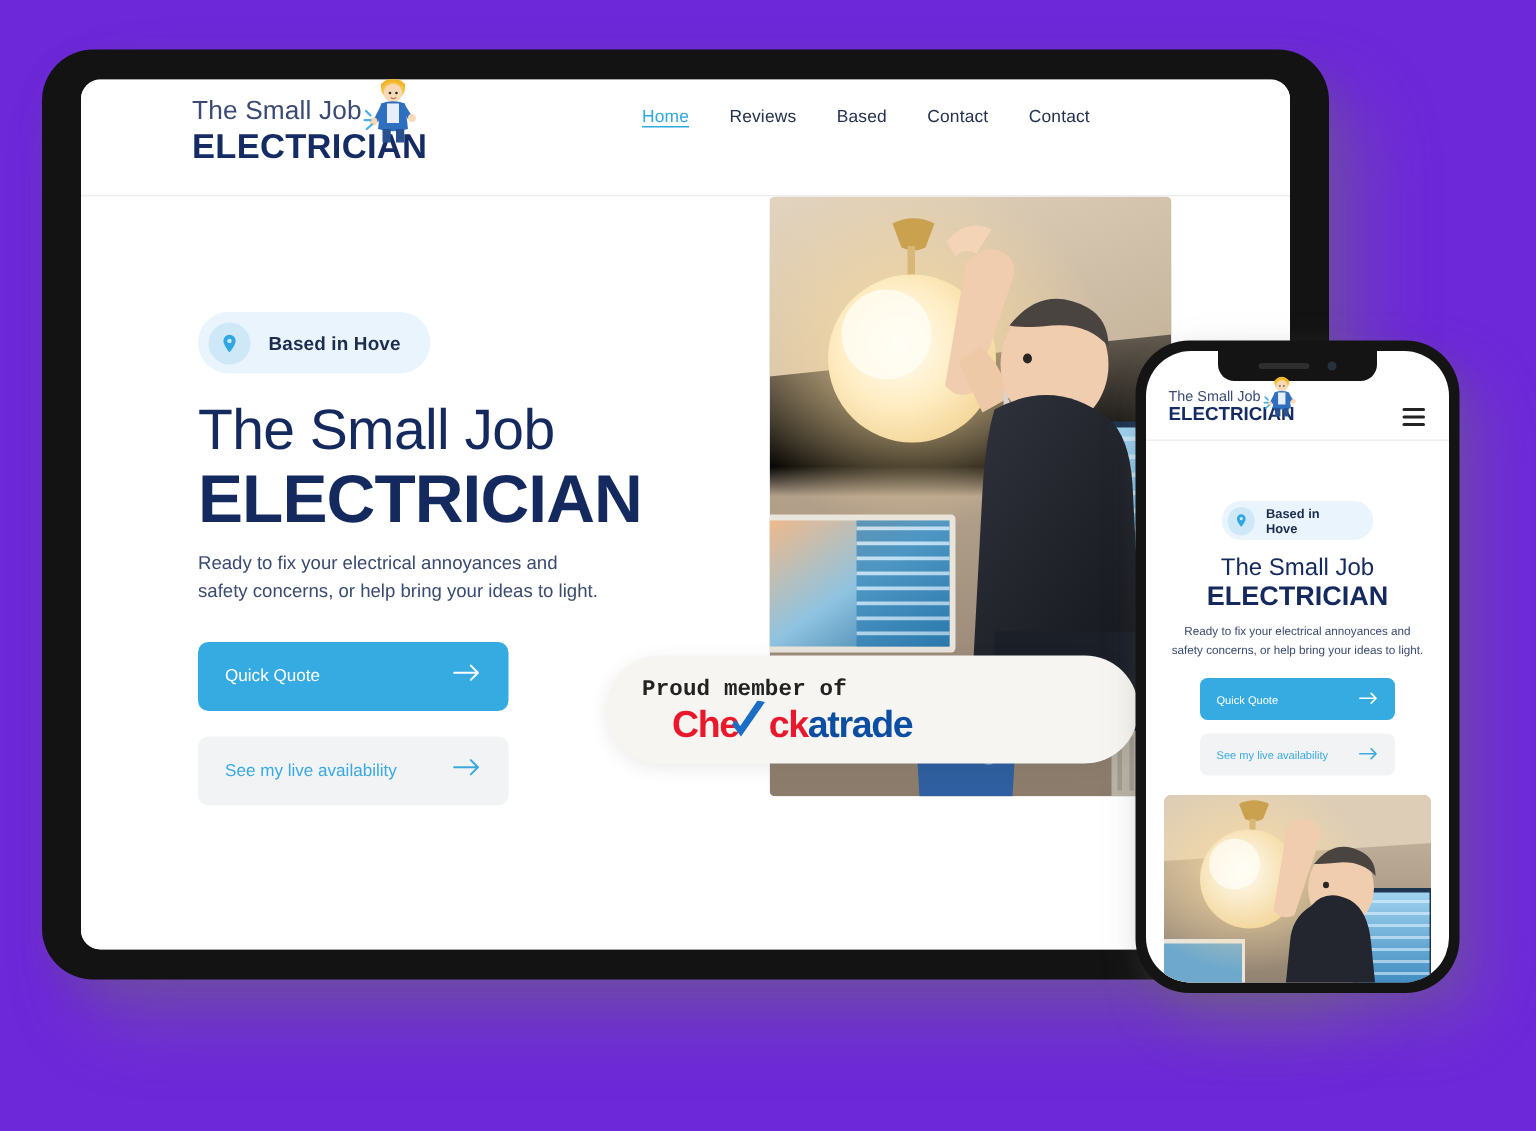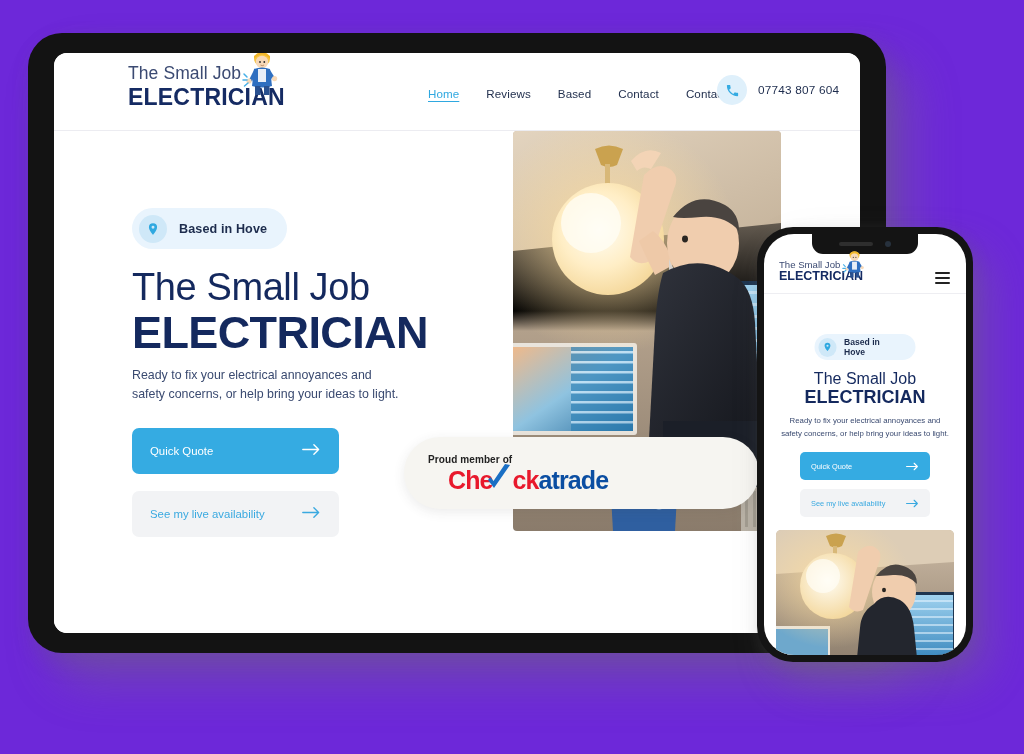--- a/index.html
+++ b/index.html
@@ -37,21 +37,21 @@
   .logo-line1 {
     font-size: 17.5px; color: #3b4a72; letter-spacing: .1px;
     line-height: 1;
   }
   .logo-line2 {
     font-size: 23px; font-weight: 700; color: #152b63;
     letter-spacing: .2px; line-height: 1.08; margin-top: 2px;
   }
   .logo-mascot { position: absolute; left: 112px; top: -18px; width: 44px; height: 50px; }
 
-  .nav { position: absolute; left: 374px; top: 34px; display: flex; gap: 27px; align-items: center; }
+  .nav { position: absolute; left: 374px; top: 18px; display: flex; gap: 27px; align-items: center; }
   .nav a {
     font-size: 11.6px; color: #23314f; text-decoration: none; letter-spacing: .1px;
   }
   .nav a.active { color: #2fa8e0; text-decoration: underline; text-underline-offset: 3px; }
 
   .phone-block { position: absolute; left: 663px; top: 22px; display: flex; align-items: center; gap: 11px; }
   .phone-circle {
     width: 30px; height: 30px; border-radius: 50%;
     background: #dff0fb; display: flex; align-items: center; justify-content: center;
   }
@@ -100,21 +100,21 @@
 
   
   .ct-pill {
     position: absolute; left: 350px; top: 306px;
     width: 355px; height: 72px;
     background: #f6f5f1; border-radius: 36px;
     box-shadow: 0 3px 12px rgba(60,60,60,.10);
     display: flex; align-items: center;
   }
   .ct-left { width: 192px; padding-left: 24px; }
-  .ct-proud { font-size: 10px; color: #222; font-weight: 600; letter-spacing: .1px; }
+  .ct-proud { font-size: 15px; color: #222; font-weight: 600; letter-spacing: .1px; font-family: Liberation Mono, monospace; }
   .ct-logo { position: relative; margin-top: 3px; font-size: 25px; font-weight: 700; letter-spacing: -.9px; line-height: 1; }
   .ct-check { color: #e8192c; margin-left: 20px; }
   .ct-trade { color: #0b4ea2; }
   .ct-tick { position: absolute; left: 58px; top: -4px; }
   .ct-right { text-align: center; width: 150px; }
   .ct-score { font-size: 16px; color: #1b1b1b; letter-spacing: -.2px; }
   .ct-score b { font-weight: 700; }
   .ct-stars { margin: 2px 0 1px; letter-spacing: 1px; }
   .ct-reviews { font-size: 10.2px; color: #3a3a3a; }
 
@@ -209,28 +209,20 @@
         </div>
 
         <nav class="nav">
           <a href="#" class="active">Home</a>
           <a href="#">Reviews</a>
           <a href="#">Based</a>
           <a href="#">Contact</a>
           <a href="#">Contact</a>
         </nav>
 
-        <div class="phone-block">
-          <span class="phone-circle">
-            <svg width="15" height="15" viewBox="0 0 24 24" fill="#35abe2">
-              <path d="M6.6 10.8c1.4 2.8 3.8 5.1 6.6 6.6l2.2-2.2c.3-.3.7-.4 1-.2 1.2.4 2.4.6 3.6.6.6 0 1 .4 1 1V20c0 .6-.4 1-1 1-9.4 0-17-7.6-17-17 0-.6.4-1 1-1h3.5c.6 0 1 .4 1 1 0 1.3.2 2.5.6 3.6.1.4 0 .8-.2 1.1l-2.3 2.1z"></path>
-            </svg>
-          </span>
-          <span class="phone-num">07743 807 604</span>
-        </div>
       </div>
 
       <div class="hero">
 
         <div class="badge">
           <span class="badge-ico">
             <svg width="14" height="14" viewBox="0 0 24 24" fill="#2fa8e0">
               <path d="M12 2a7 7 0 00-7 7c0 5 7 13 7 13s7-8 7-13a7 7 0 00-7-7zm0 9.5A2.5 2.5 0 1112 6.5a2.5 2.5 0 010 5z"></path>
             </svg>
           </span>

